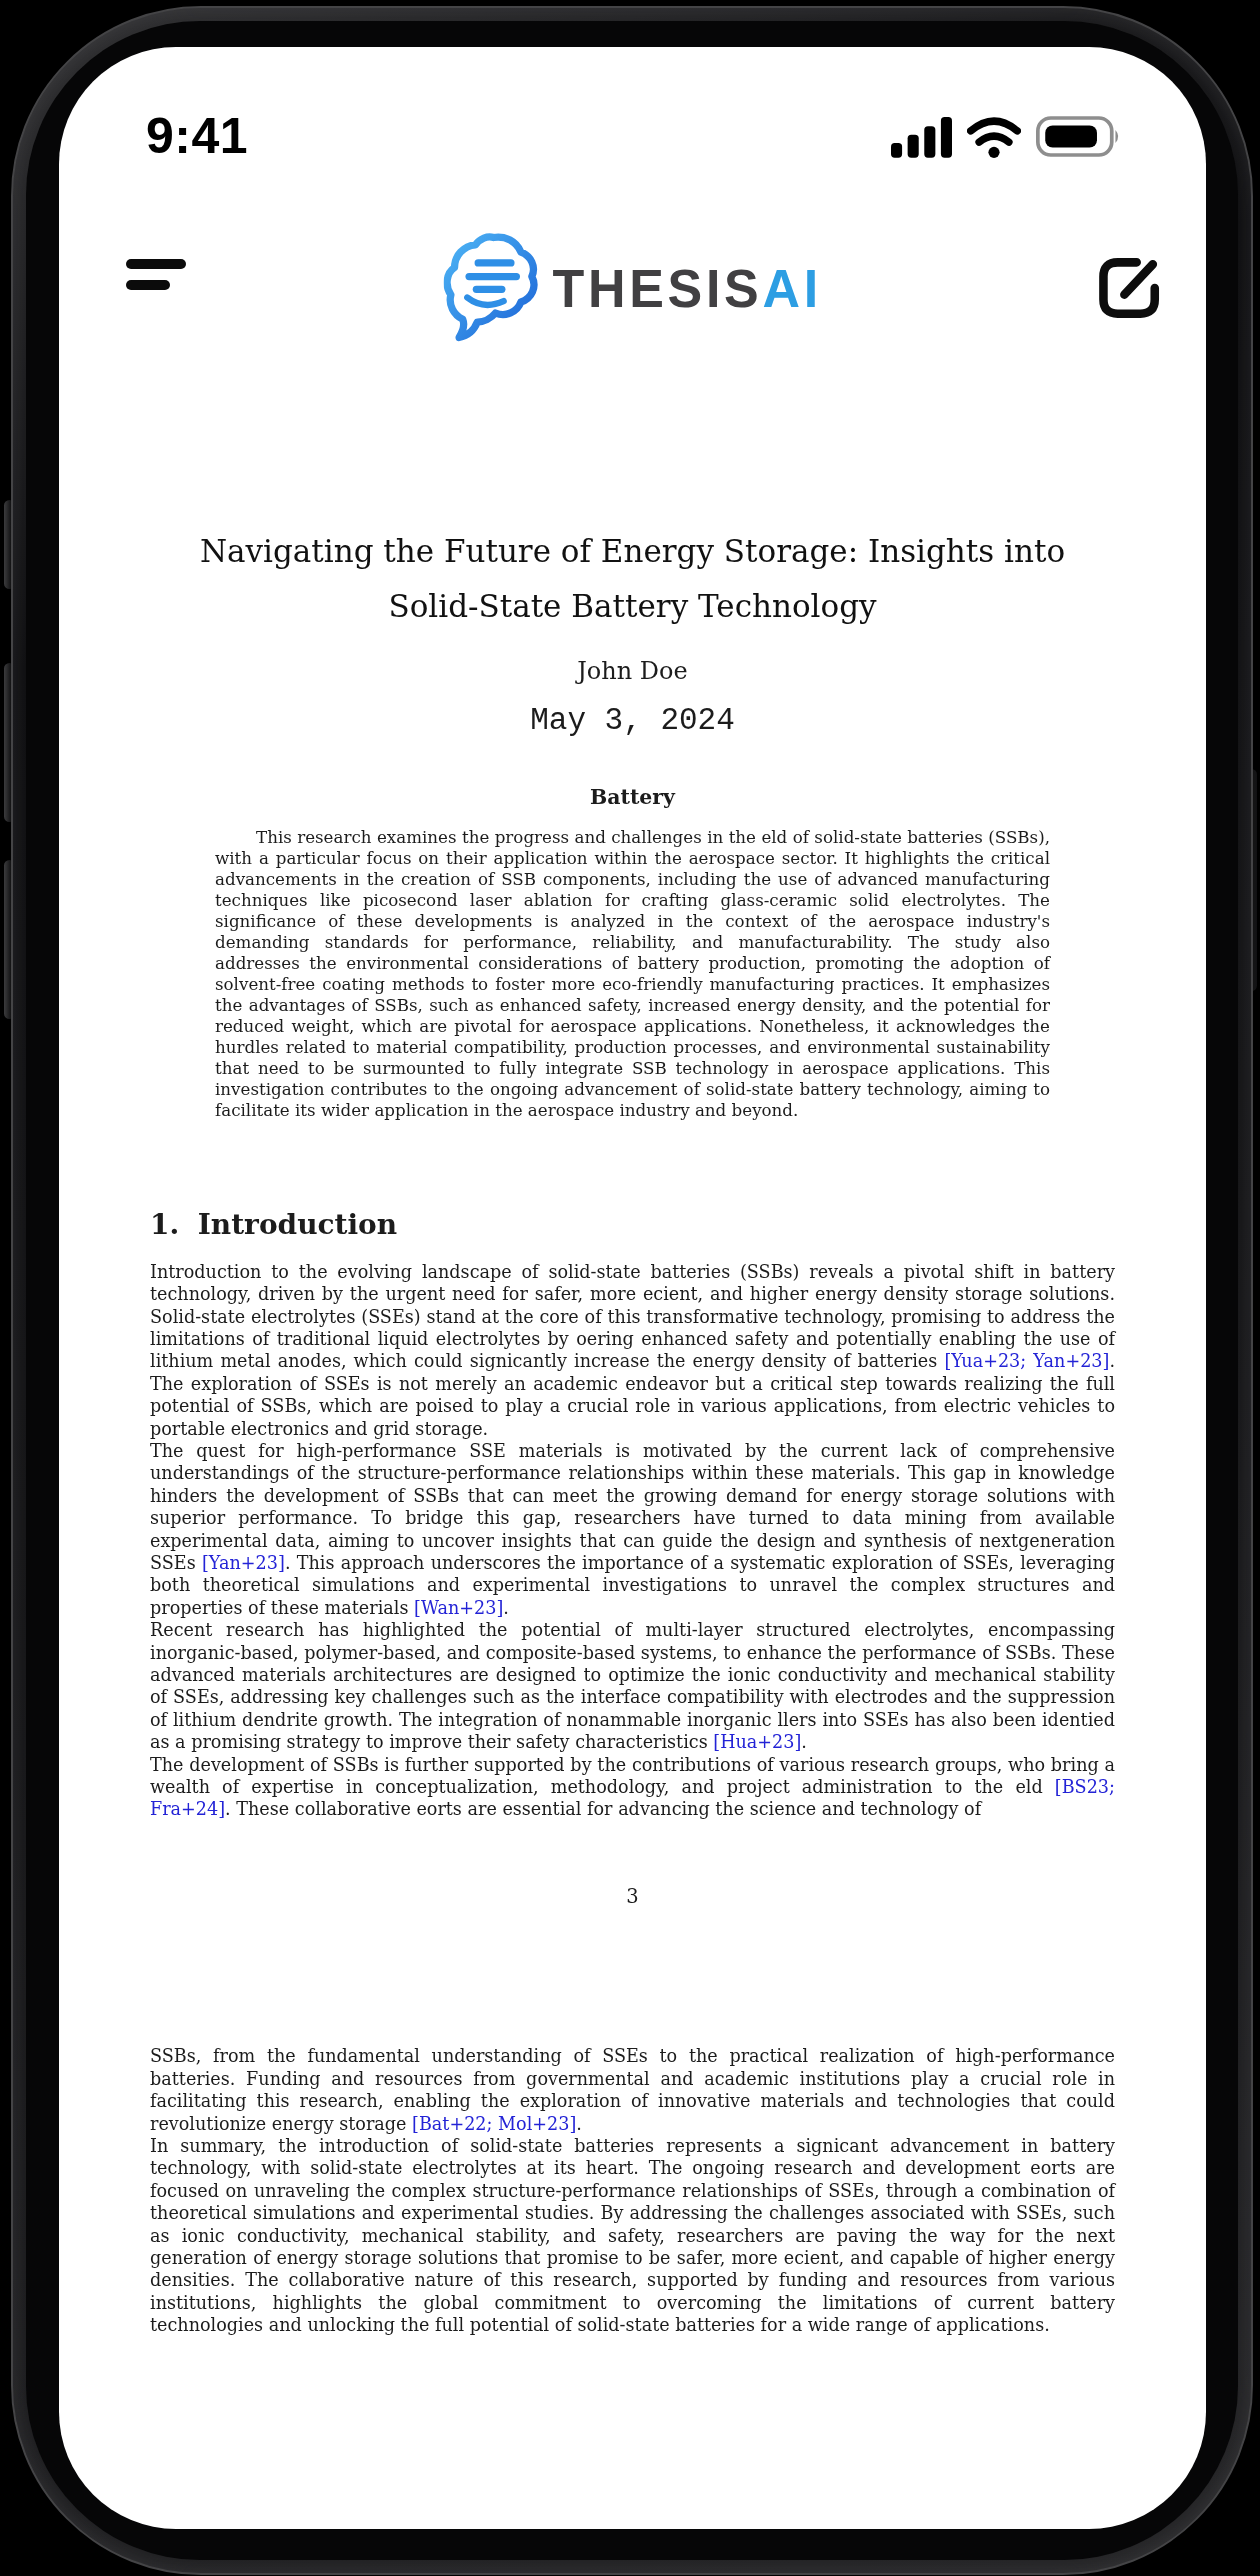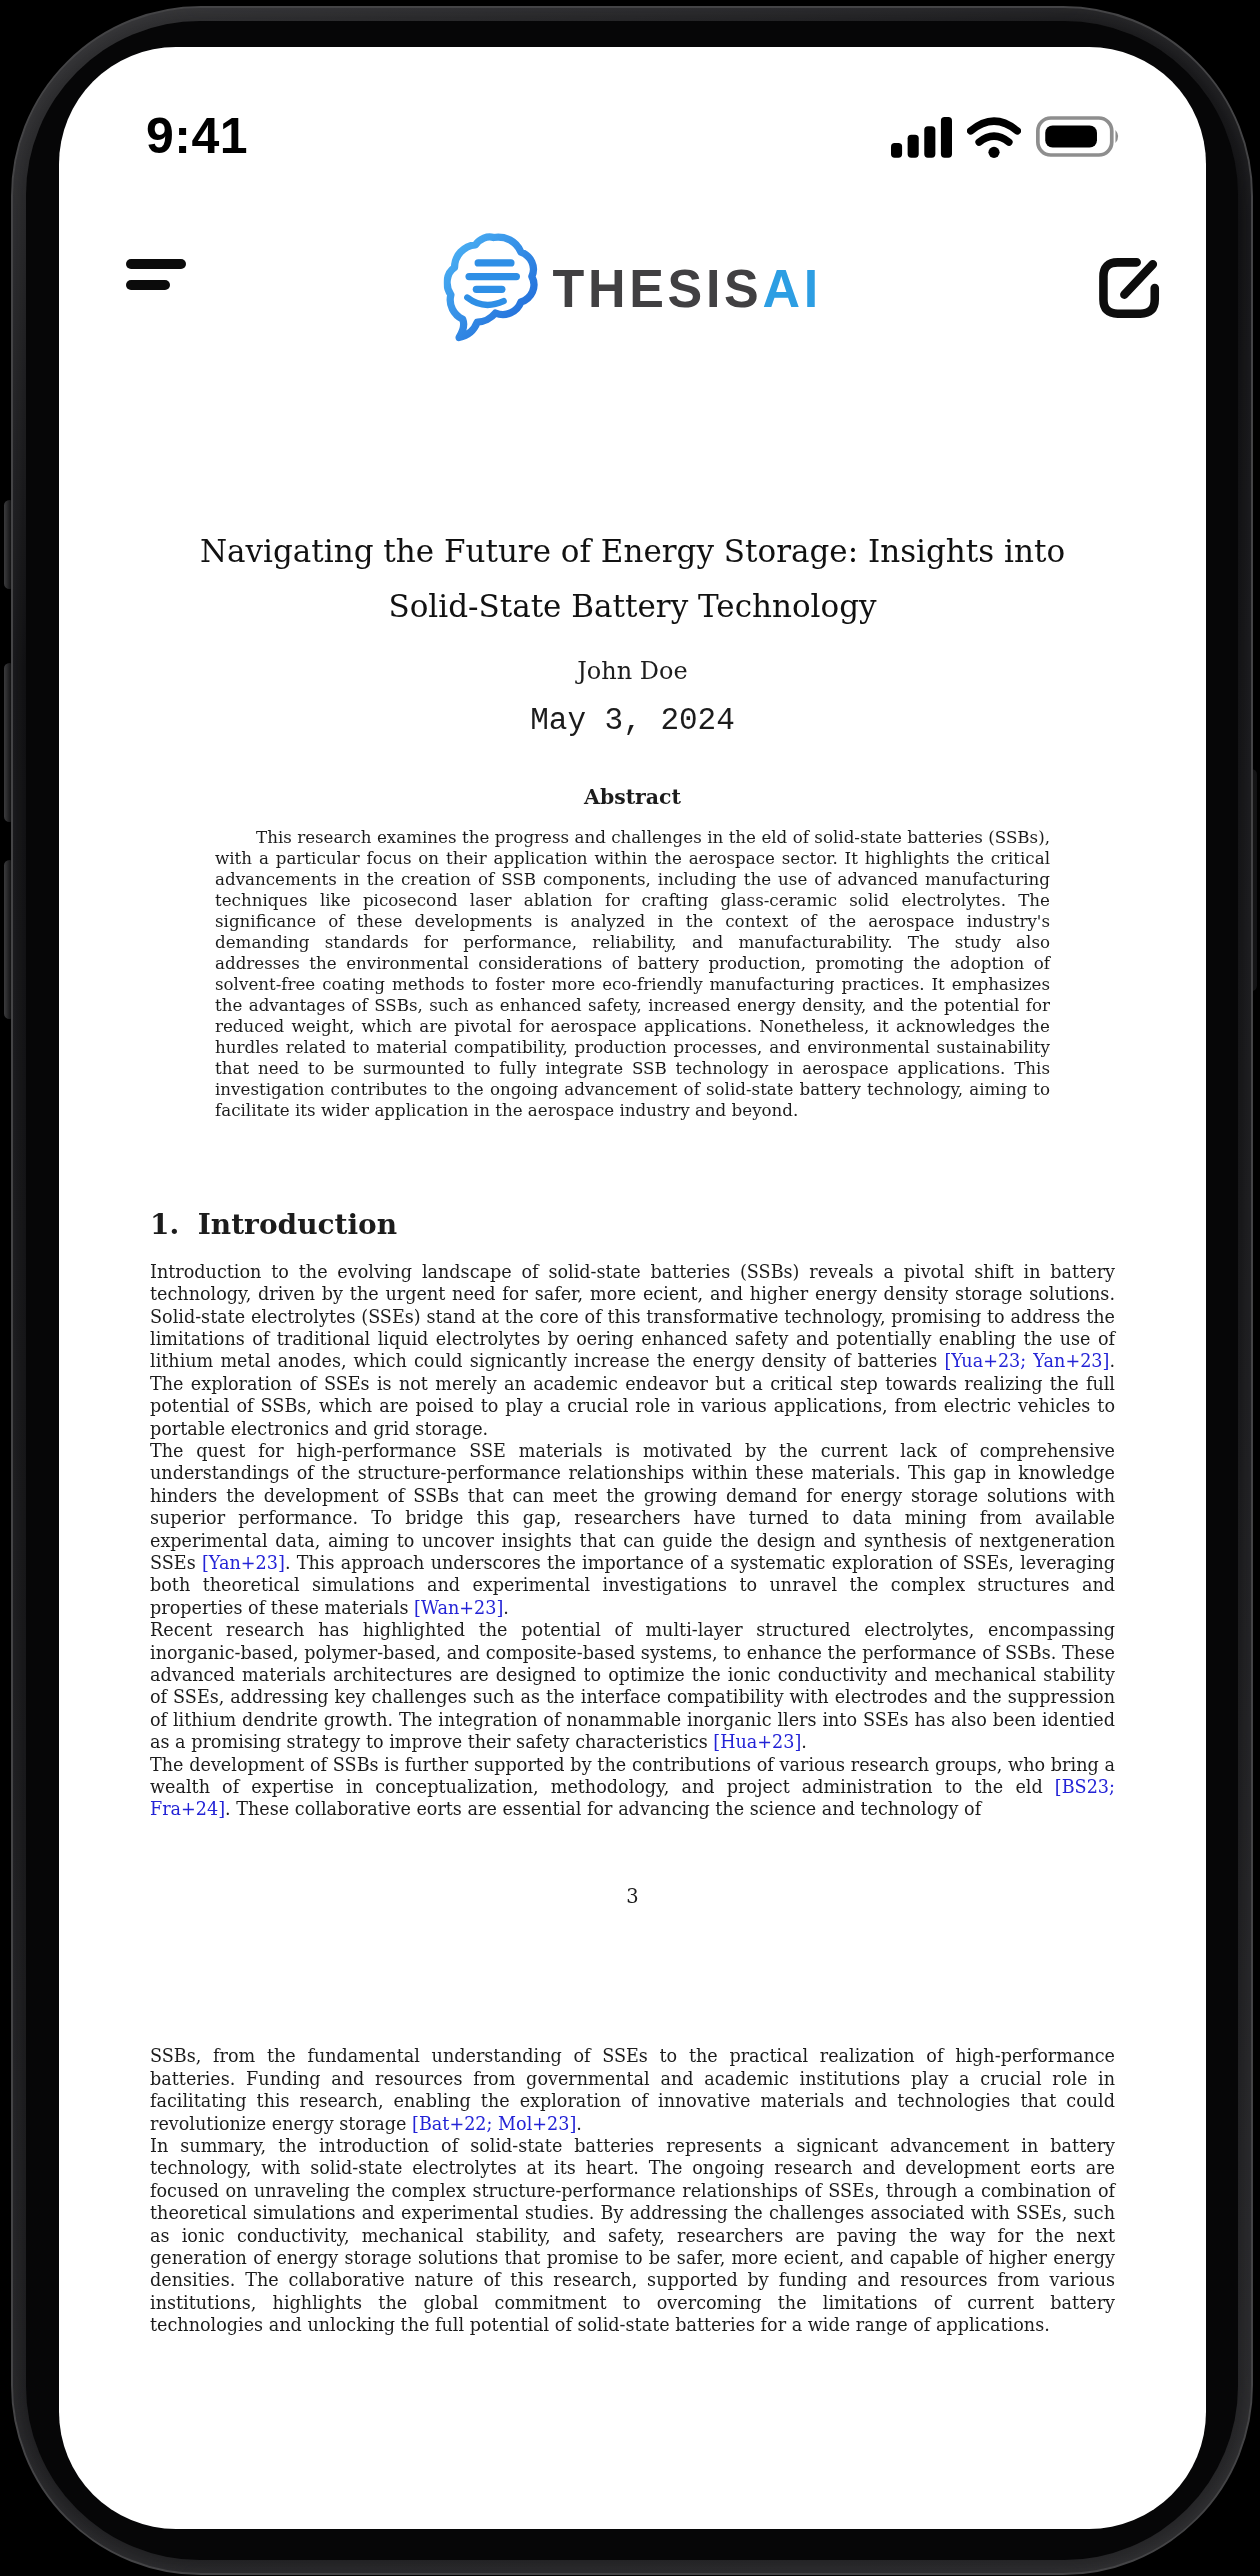--- a/index.html
+++ b/index.html
@@ -199,21 +199,21 @@
       <h1 class="paper-title">
         <span class="tline">Navigating the Future of Energy Storage: Insights into</span>
         <span class="tline">Solid-State Battery Technology</span>
       </h1>
 
       <p class="author">John Doe</p>
 
 
       <p class="pub-date">May 3, 2024</p>
 
-      <h3 class="abstract-heading">Abstract</h3>
+      <h3 class="abstract-heading">Battery</h3>
 
       <p class="abstract">This research examines the progress and challenges in the eld of solid-state batteries (SSBs), with a particular focus on their application within the aerospace sector. It highlights the critical advancements in the creation of SSB components, including the use of advanced manufacturing techniques like picosecond laser ablation for crafting glass-ceramic solid electrolytes. The significance of these developments is analyzed in the context of the aerospace industry's demanding standards for performance, reliability, and manufacturability. The study also addresses the environmental considerations of battery production, promoting the adoption of solvent-free coating methods to foster more eco-friendly manufacturing practices. It emphasizes the advantages of SSBs, such as enhanced safety, increased energy density, and the potential for reduced weight, which are pivotal for aerospace applications. Nonetheless, it acknowledges the hurdles related to material compatibility, production processes, and environmental sustainability that need to be surmounted to fully integrate SSB technology in aerospace applications. This investigation contributes to the ongoing advancement of solid-state battery technology, aiming to facilitate its wider application in the aerospace industry and beyond.</p>
 
       <h2 class="section-heading">
         <span class="sec-num">1.</span><span class="sec-title">Introduction</span>
       </h2>
 
       <div class="body-block">
         <p><span>Introduction to the evolving landscape of solid-state batteries (SSBs) reveals a pivotal shift in battery technology, driven by the urgent need for safer, more ecient, and higher energy density storage solutions. Solid-state electrolytes (SSEs) stand at the core of this transformative technology, promising to address the limitations of traditional liquid electrolytes by oering enhanced safety and potentially enabling the use of lithium metal anodes, which could signicantly increase the energy density of batteries </span><span class="cite">[Yua+23; Yan+23]</span><span>. The exploration of SSEs is not merely an academic endeavor but a critical step towards realizing the full potential of SSBs, which are poised to play a crucial role in various applications, from electric vehicles to portable electronics and grid storage.</span></p>
         <p><span>The quest for high-performance SSE materials is motivated by the current lack of comprehensive understandings of the structure-performance relationships within these materials. This gap in knowledge hinders the development of SSBs that can meet the growing demand for energy storage solutions with superior performance. To bridge this gap, researchers have turned to data mining from available experimental data, aiming to uncover insights that can guide the design and synthesis of nextgeneration SSEs </span><span class="cite">[Yan+23]</span><span>. This approach underscores the importance of a systematic exploration of SSEs, leveraging both theoretical simulations and experimental investigations to unravel the complex structures and properties of these materials </span><span class="cite">[Wan+23]</span><span>.</span></p>

